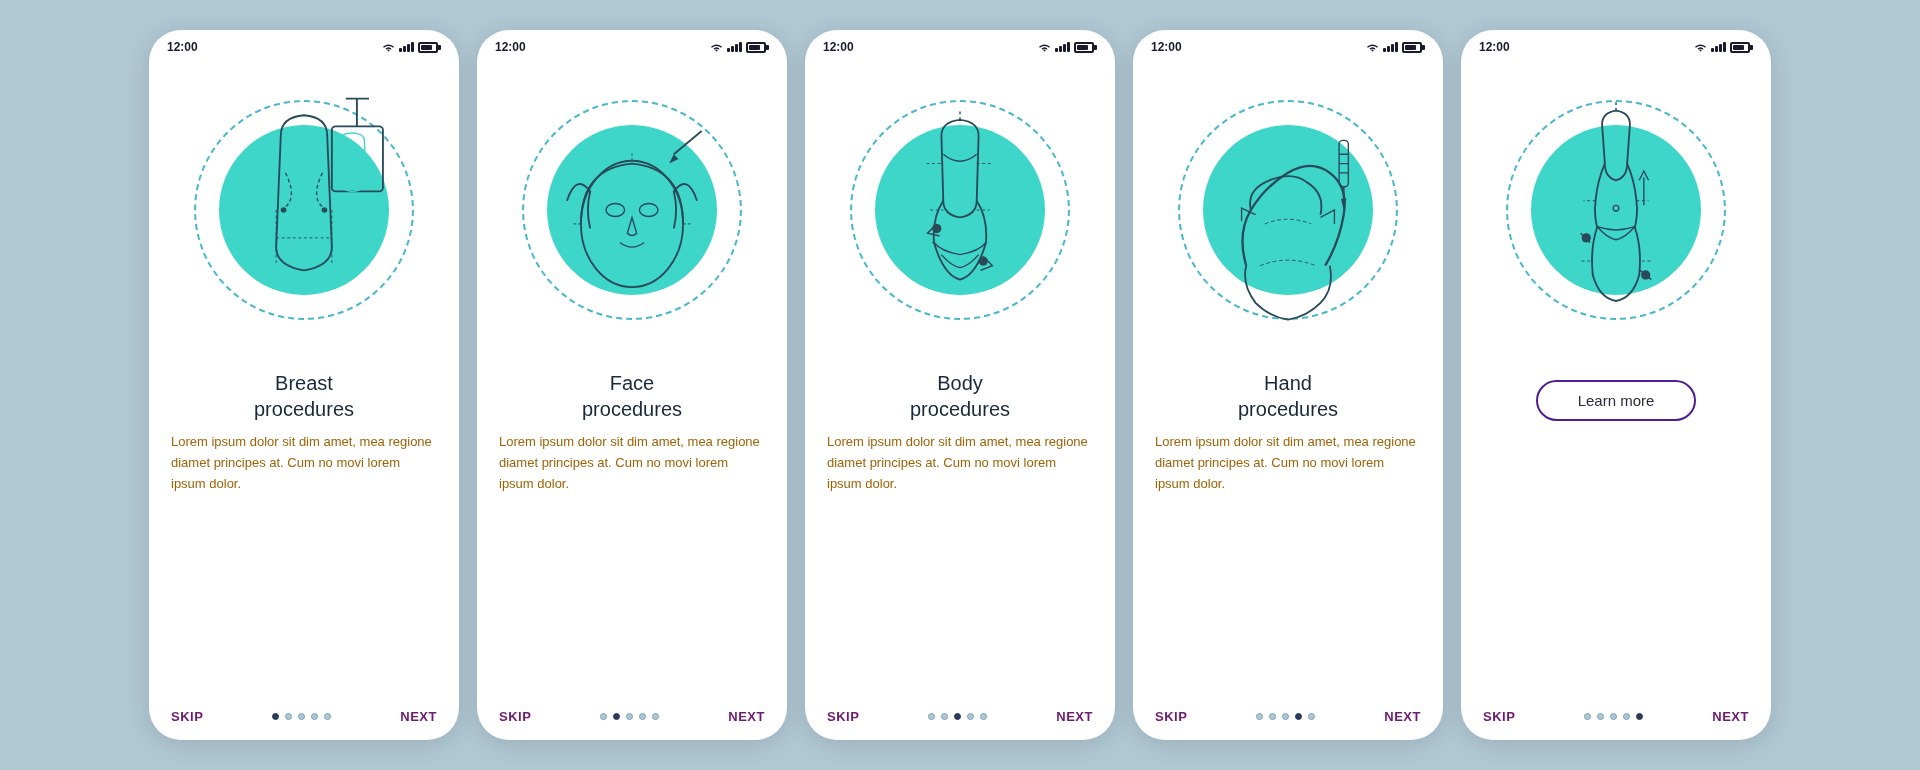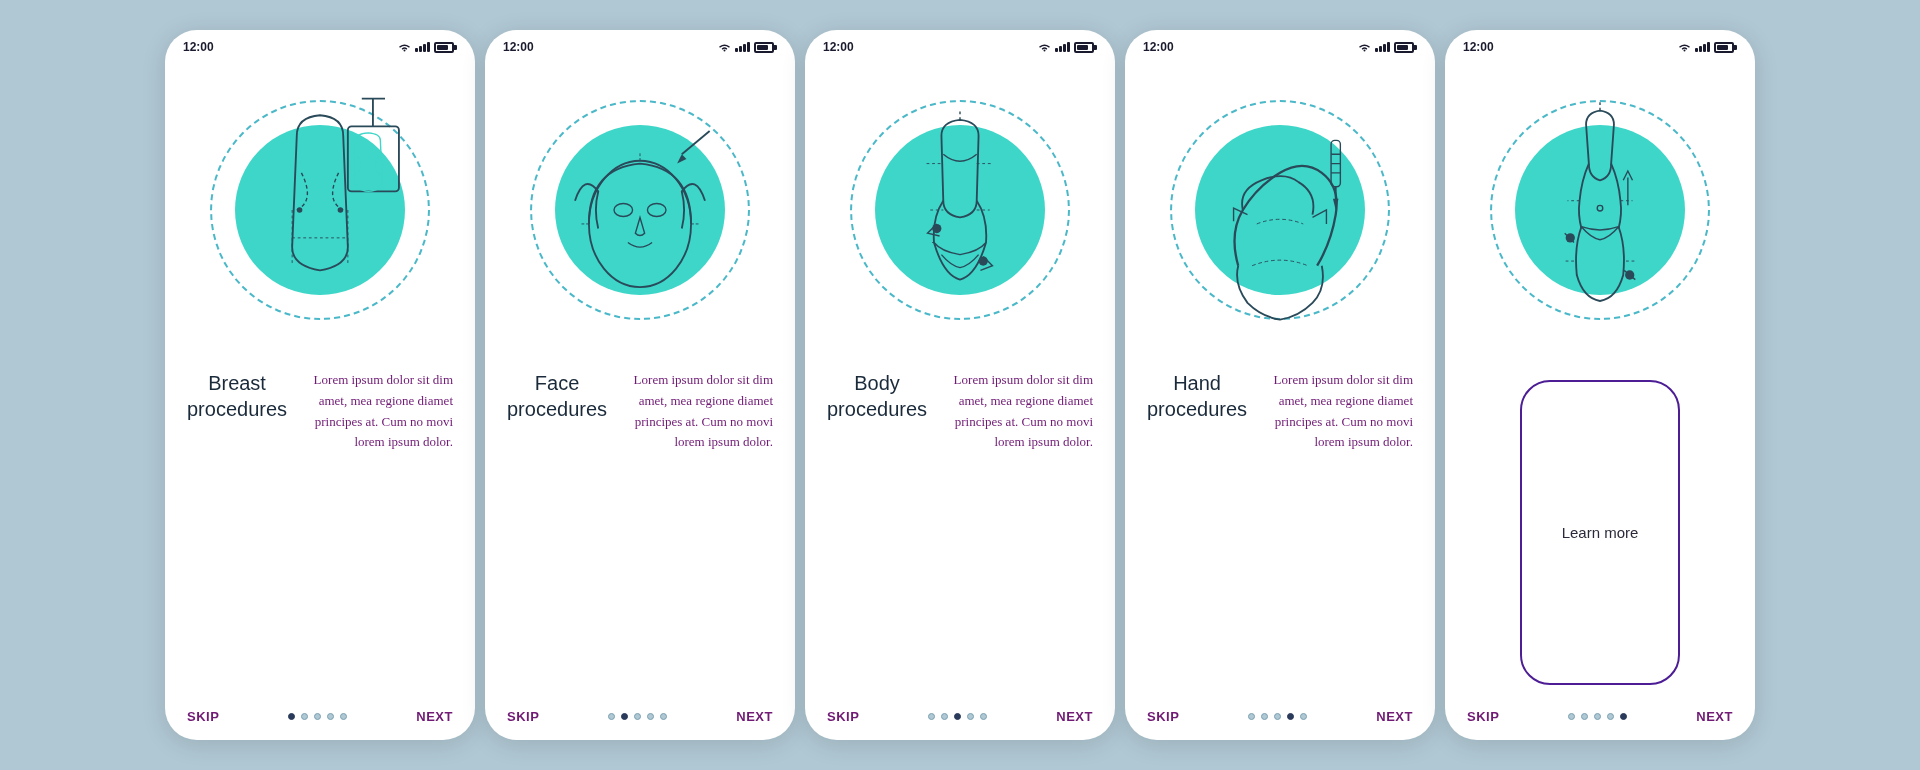--- a/index.html
+++ b/index.html
@@ -10,21 +10,21 @@
       background: #b0c8d4;
       display: flex;
       align-items: center;
       justify-content: center;
       font-family: 'Arial', sans-serif;
       overflow: hidden;
     }
 
     .phones-container {
       display: flex;
-      gap: 10px;
+      gap: 18px;
       align-items: center;
       justify-content: center;
     }
 
     .phone {
       width: 310px;
       height: 710px;
       background: #fff;
       border-radius: 32px;
       overflow: hidden;
@@ -135,39 +135,38 @@
       z-index: 2;
       width: 200px;
       height: 260px;
     }
 
     
     .content-area {
       flex: 1;
       padding: 10px 22px 8px 22px;
       display: flex;
-      flex-direction: row;
+      flex-direction: column;
     }
 
     .procedure-title {
       font-size: 20px;
       font-weight: 400;
       color: #1a2a3a;
       text-align: center;
       margin-bottom: 10px;
       line-height: 1.3;
     }
 
     .procedure-desc {
       font-size: 13px;
-      color: #701a75;
-      text-align: right;
+      color: #a16207;
+      text-align: left;
       line-height: 1.6;
       flex: 1;
-      font-family: Liberation Serif, serif;
     }
 
     .learn-more-btn {
       display: block;
       margin: 10px auto 8px auto;
       padding: 10px 40px;
       border: 2px solid #4c1d95;
       border-radius: 30px;
       background: transparent;
       font-size: 15px;

